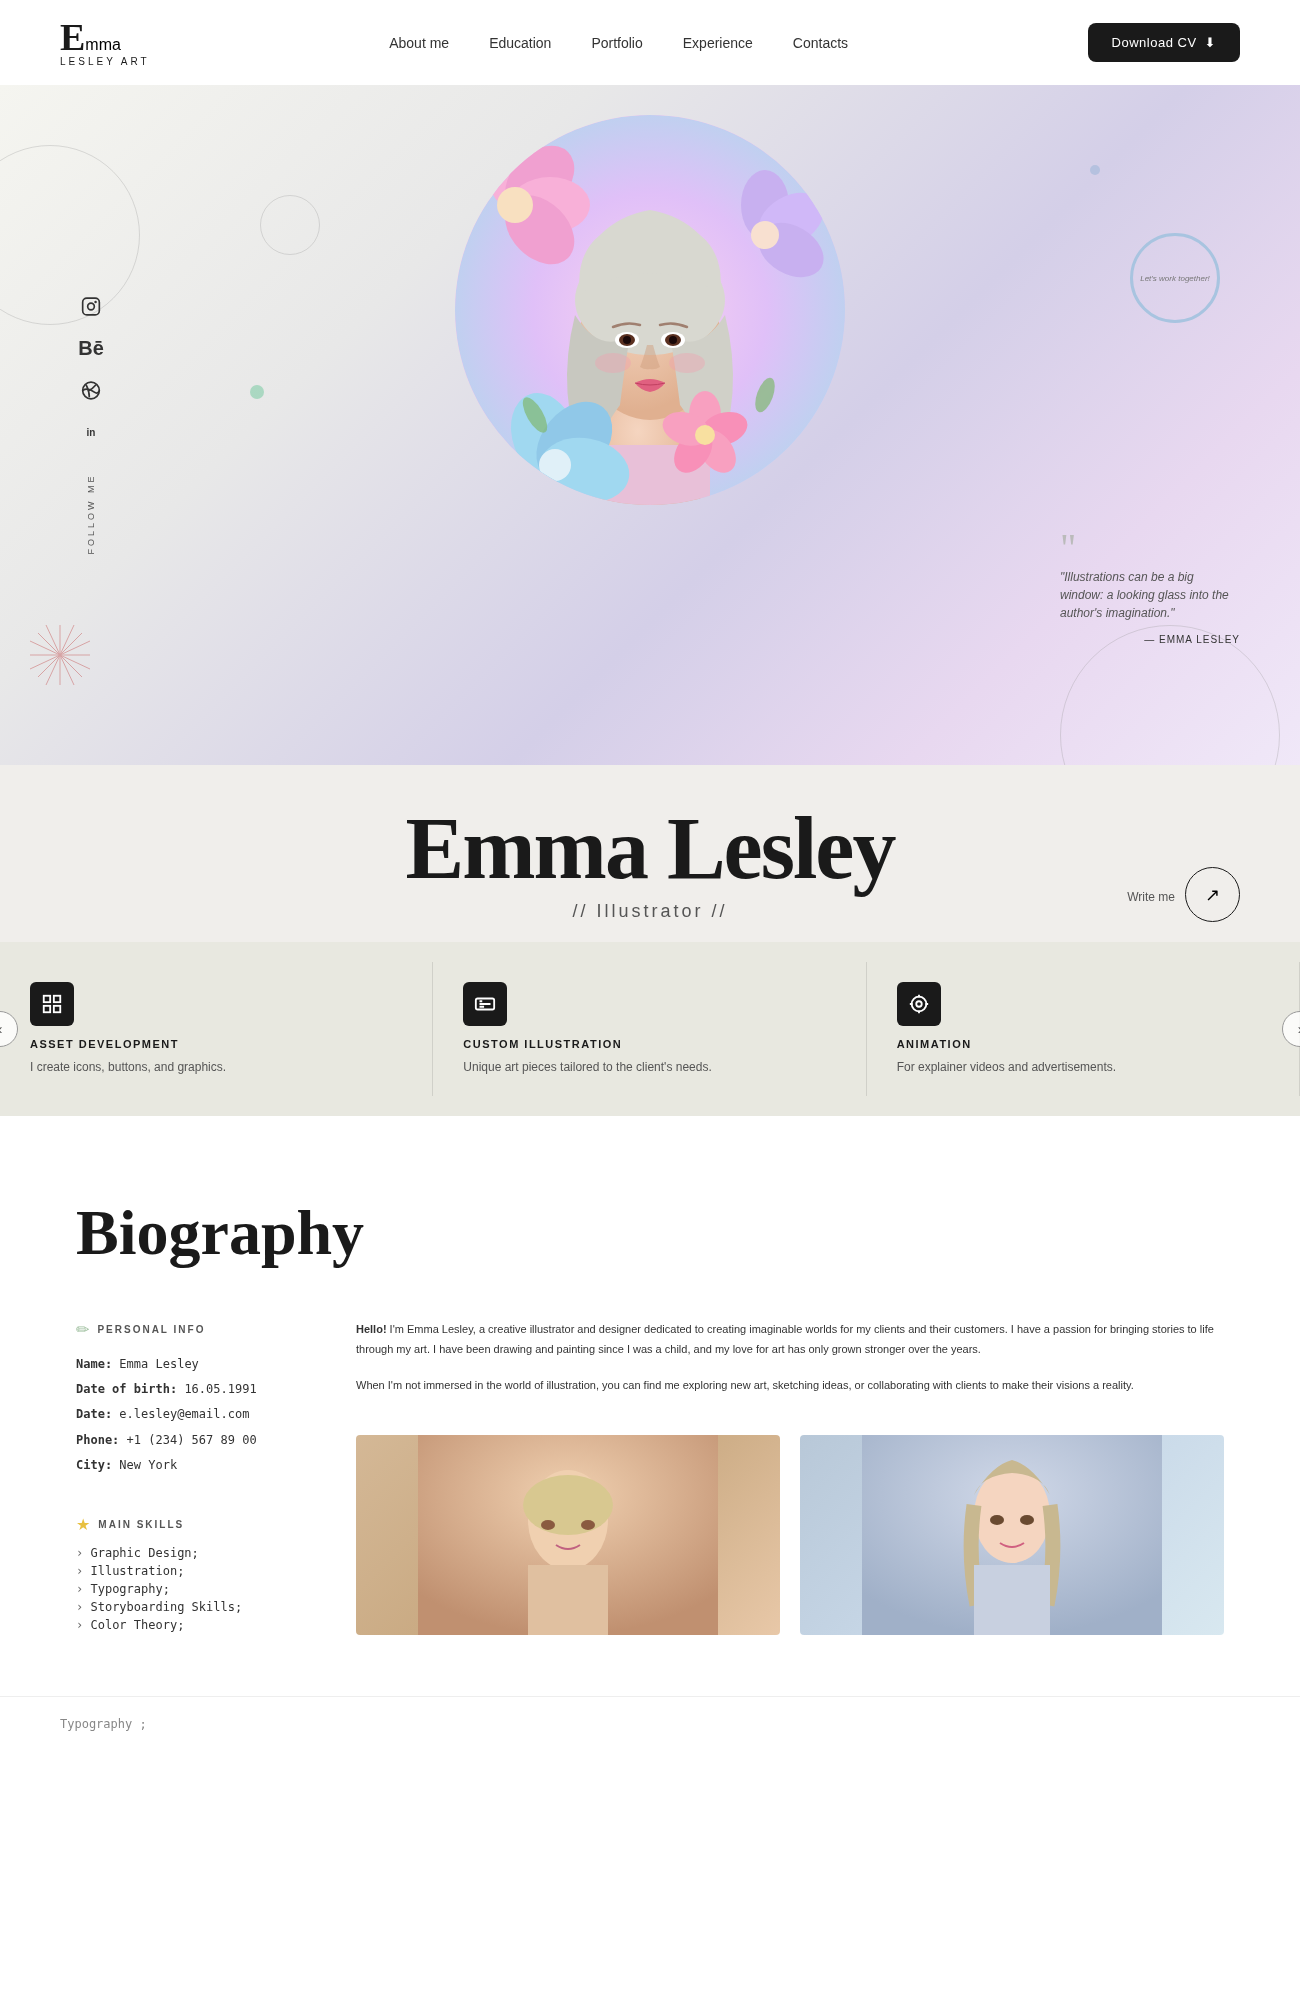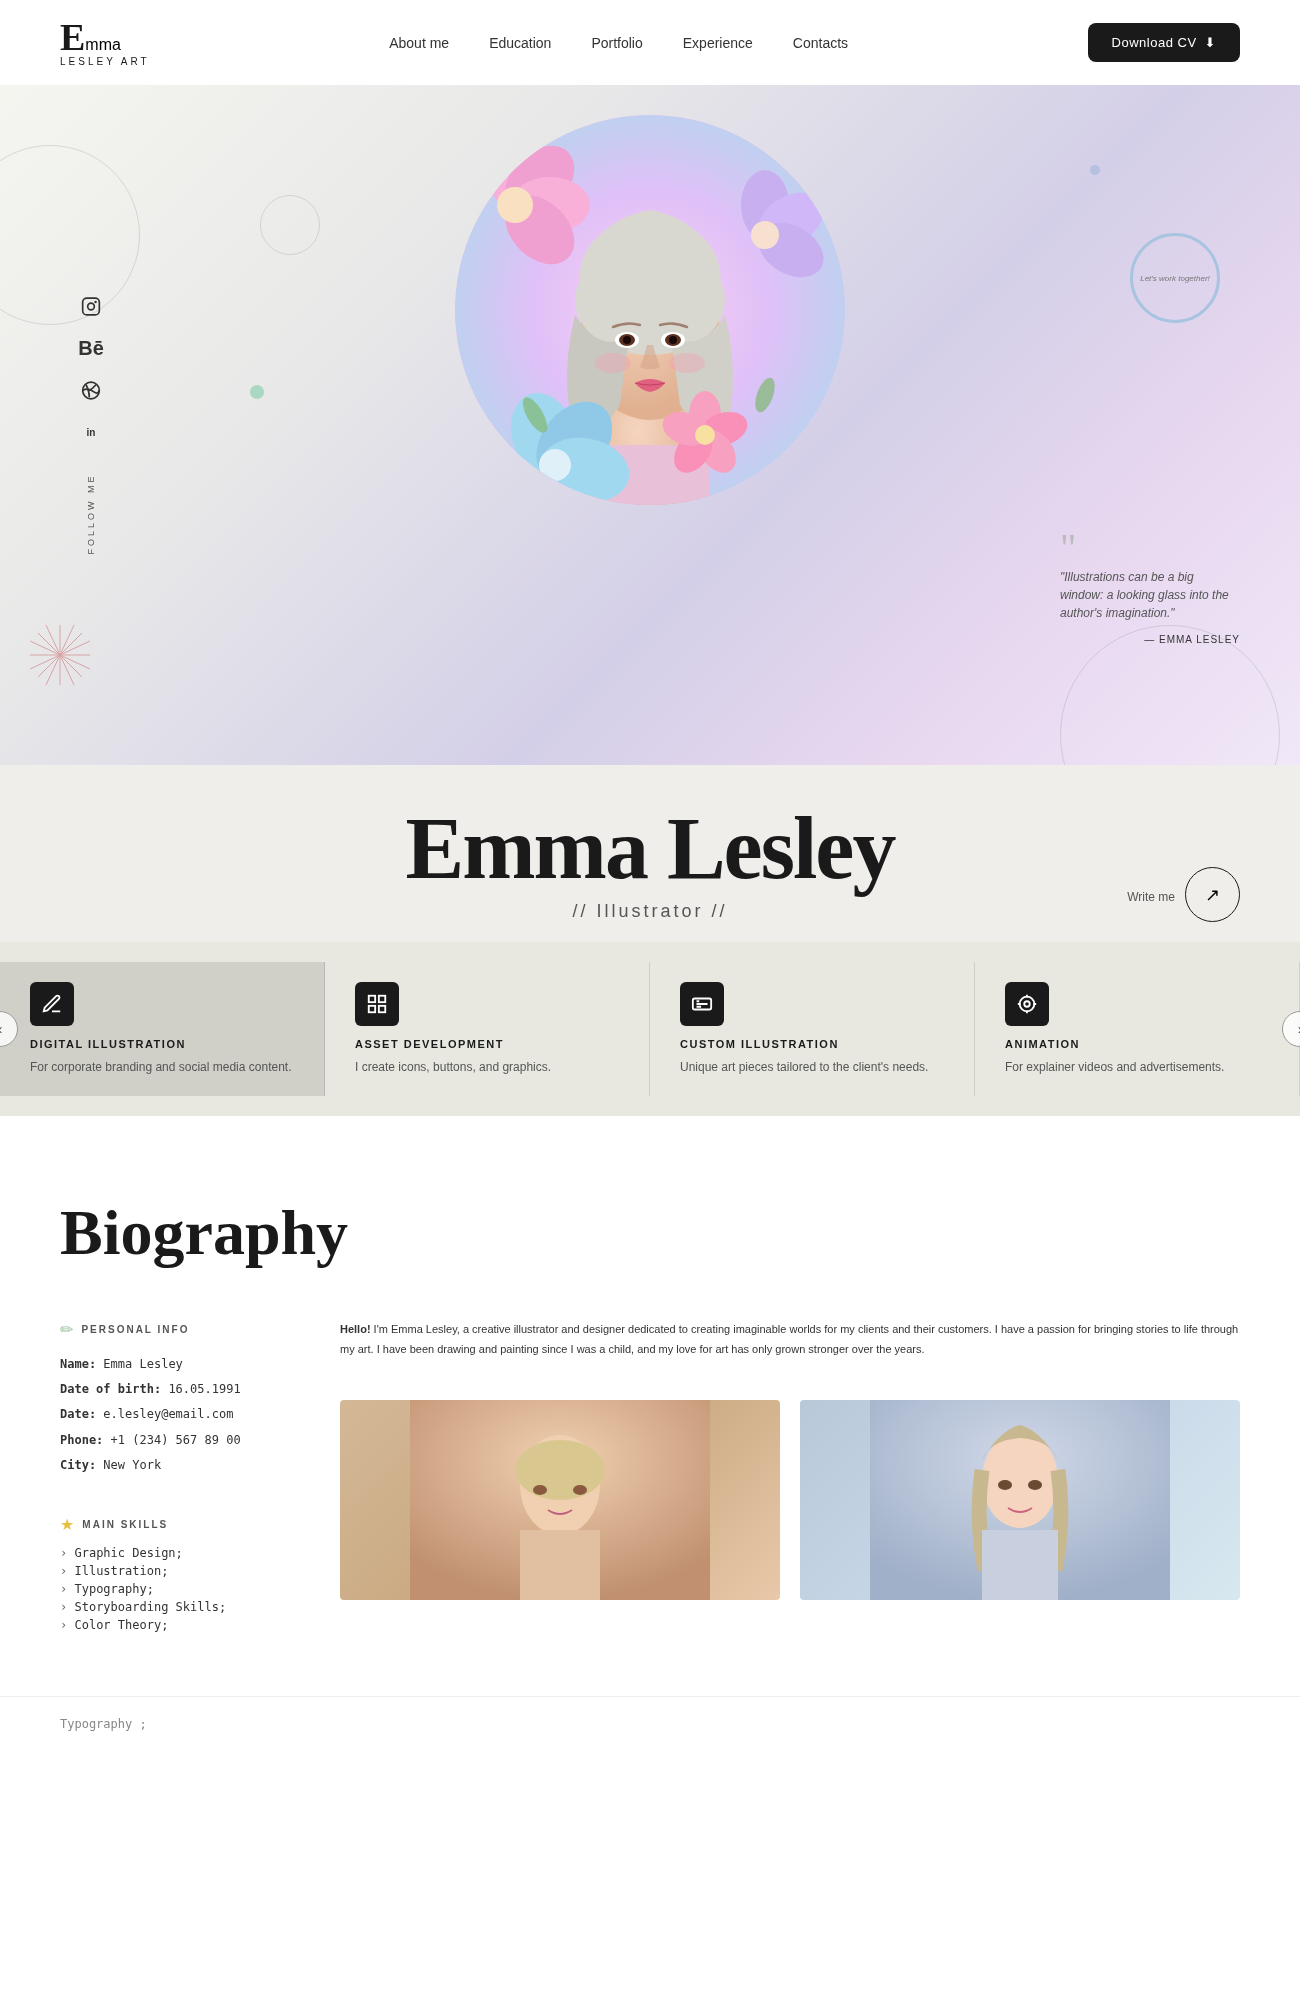--- a/index.html
+++ b/index.html
@@ -125,21 +125,21 @@
       position: absolute; top: 50%; transform: translateY(-50%);
       width: 36px; height: 36px; border-radius: 50%; border: 1px solid #999;
       background: rgba(255,255,255,0.8); cursor: pointer;
       display: flex; align-items: center; justify-content: center; font-size: 14px; color: #555;
       z-index: 5;
     }
     .nav-arrow-left { left: -18px; }
     .nav-arrow-right { right: -18px; }
 
     
-    .biography-section { background: #fff; padding: 80px 60px 60px; }
+    .biography-section { background: #fff; padding: 80px 76px 60px; }
     .bio-heading { font-size: 64px; font-weight: 800; color: #1a1a1a; font-family: Georgia, serif; margin-bottom: 50px; }
 
     .bio-layout { display: flex; gap: 60px; }
     .bio-left { width: 220px; flex-shrink: 0; }
     .bio-right { flex: 1; }
 
     .personal-info-header {
       display: flex; align-items: center; gap: 8px; margin-bottom: 16px;
     }
     .pencil-icon { color: #a0c0a0; font-size: 16px; }
@@ -348,29 +348,20 @@
 <div class="name-section">
   <h1 class="hero-name">Emma Lesley</h1>
   <p class="hero-title">// Illustrator //</p>
   <span class="write-me-label">Write me</span>
   <button class="write-me-btn">↗</button>
 </div>
 
 <div class="services-strip" style="position:relative;">
   <button class="nav-arrow nav-arrow-left">‹</button>
 
-  <div class="service-card active">
-    <div class="service-icon">
-      <svg width="22" height="22" viewBox="0 0 24 24" fill="none" stroke="#fff" stroke-width="2">
-        <path d="M12 20h9M16.5 3.5a2.121 2.121 0 013 3L7 19l-4 1 1-4L16.5 3.5z"></path>
-      </svg>
-    </div>
-    <div class="service-title">DIGITAL ILLUSTRATION</div>
-    <div class="service-desc">For corporate branding and social media content.</div>
-  </div>
 
   <div class="service-card">
     <div class="service-icon">
       <svg width="22" height="22" viewBox="0 0 24 24" fill="none" stroke="#fff" stroke-width="2">
         <rect x="3" y="3" width="7" height="7"></rect>
           <rect x="14" y="3" width="7" height="7"></rect>
         <rect x="3" y="14" width="7" height="7"></rect>
           <rect x="14" y="14" width="7" height="7"></rect>
       </svg>
     </div>
@@ -441,20 +432,21 @@
         <div class="skill-item">Typography;</div>
         <div class="skill-item">Storyboarding Skills;</div>
         <div class="skill-item">Color Theory;</div>
       </div>
     </div>
 
     <div class="bio-right">
       <p class="bio-text">
         <strong>Hello!</strong><span> I'm Emma Lesley, a creative illustrator and designer dedicated to creating imaginable worlds for my clients and their customers. I have a passion for bringing stories to life through my art. I have been drawing and painting since I was a child, and my love for art has only grown stronger over the years.</span>
       </p>
+      <p class="bio-text">When I'm not immersed in the world of illustration, you can find me exploring new art, sketching ideas, or collaborating with clients to make their visions a reality.</p>
 
       <div class="images-row">
         <div class="bio-image bio-img-1">
           <svg width="100%" height="200" viewBox="0 0 300 200" xmlns="http://www.w3.org/2000/svg">
             <defs>
               <radialGradient id="img1grad" cx="50%" cy="30%" r="70%">
                 <stop offset="0%" style="stop-color:#f0d0b0"></stop>
                 <stop offset="100%" style="stop-color:#c09070"></stop>
               </radialGradient>
             </defs>

